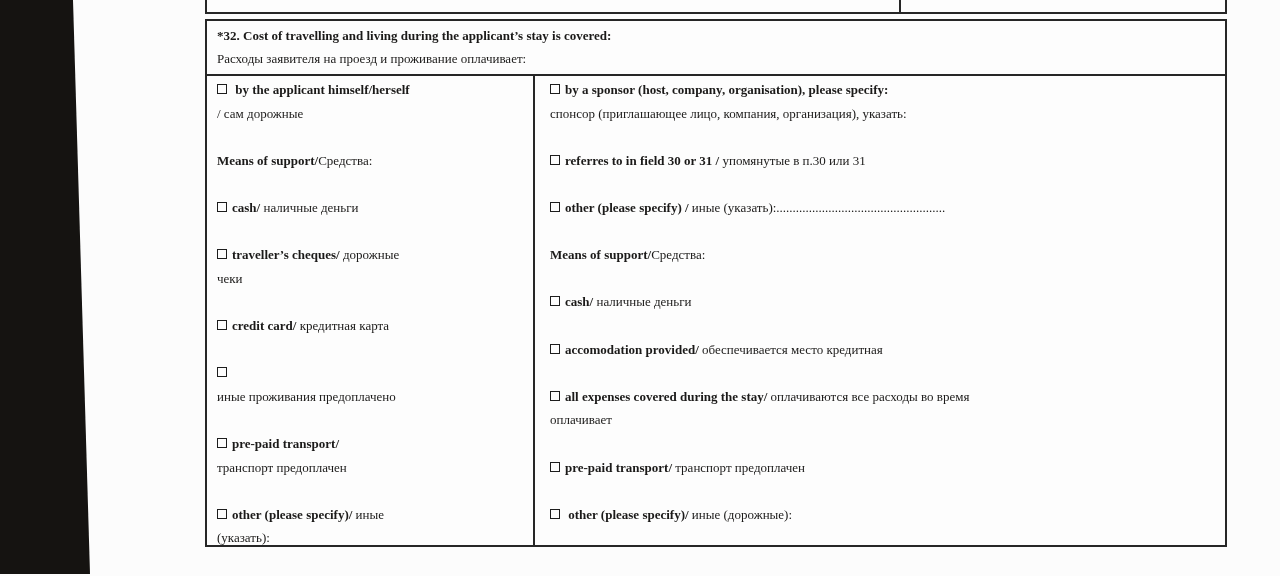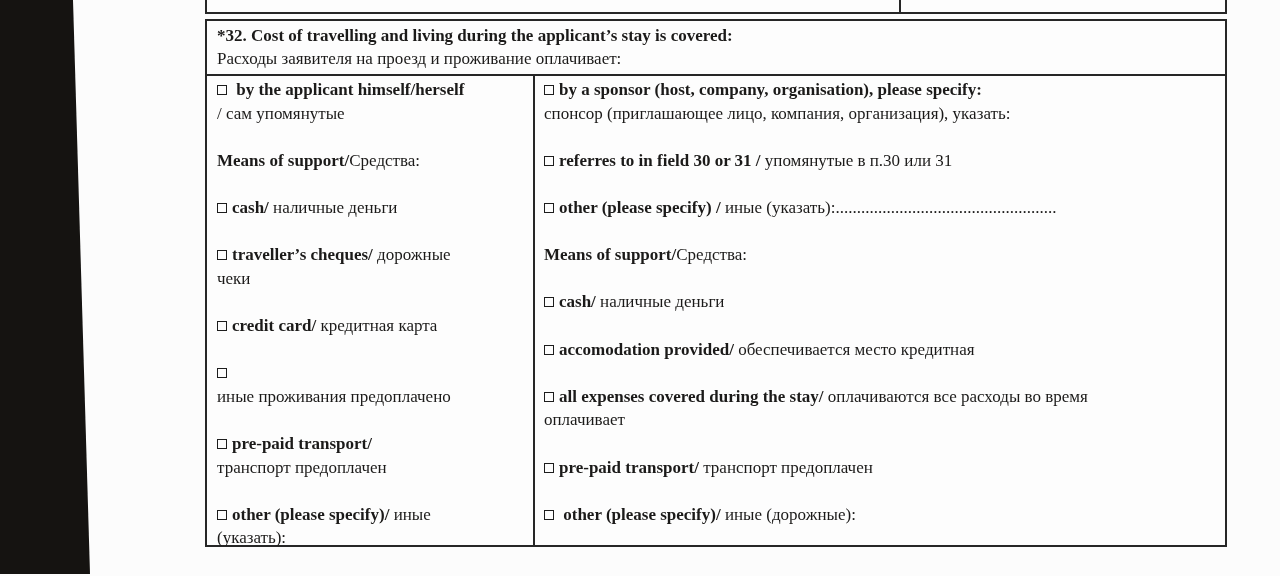--- a/index.html
+++ b/index.html
@@ -7,21 +7,21 @@
     --text:#1b1a19;
     --page-bg:#fcfcfc;
     --paper-bg:#fdfdfd;
     --sidebar-bg:#151311;
   }
   html,body{margin:0;padding:0;}
   .page{
     position:relative;width:1280px;height:576px;
     background:var(--page-bg);overflow:hidden;
     font-family:"Liberation Serif",serif;
-    font-size:17px;color:var(--text);
+    font-size:13px;color:var(--text);
   }
   .sidebar{
     position:absolute;left:0;top:0;width:92px;height:574px;
     background:var(--sidebar-bg);
     clip-path:polygon(0 0,73px 0,90px 100%,0 100%);
   }
   
   .prev-row{
     position:absolute;left:205px;top:0;width:1022px;height:14px;
     box-sizing:border-box;background:var(--paper-bg);
@@ -45,21 +45,21 @@
     padding:3px 10px 0 10px;overflow:hidden;
   }
   .header-line{line-height:23px;white-space:nowrap;}
   .body32{display:flex;height:470px;}
   .cell{box-sizing:border-box;padding-top:2px;overflow:hidden;}
   .cell-left{
     width:328px;flex:0 0 328px;
     border-right:2px solid var(--line);
     padding-left:10px;padding-right:4px;
   }
-  .cell-right{flex:1 1 auto;padding-left:9px;padding-right:8px;}
+  .cell-right{flex:1 1 auto;padding-left:15px;padding-right:8px;}
   .item{margin:0 0 23.6px 0;}
   .line{line-height:23.6px;white-space:nowrap;}
   .b{font-weight:bold;}
   .checkbox{
     display:inline-block;width:8px;height:8px;
     border:1.3px solid #1d1d1d;background:transparent;
     margin-right:5px;
   }
 </style>
 </head>
@@ -74,21 +74,21 @@
 
   <div class="table32">
     <div class="header32">
       <div class="header-line b">*32. Cost of travelling and living during the applicant’s stay is covered:</div>
       <div class="header-line">Расходы заявителя на проезд и проживание оплачивает:</div>
     </div>
     <div class="body32">
       <div class="cell cell-left" id="col-left">
           <div class="item">
             <div class="line"><span class="checkbox"></span><span class="b">&nbsp;by the applicant himself/herself</span></div>
-            <div class="line"><span>/ сам упомянутые</span></div>
+            <div class="line"><span>/ сам дорожные</span></div>
           </div>
           <div class="item">
             <div class="line"><span class="b">Means of support/</span><span>Средства:</span></div>
           </div>
           <div class="item">
             <div class="line"><span class="checkbox"></span><span class="b">cash/</span><span> наличные деньги</span></div>
           </div>
           <div class="item">
             <div class="line"><span class="checkbox"></span><span class="b">traveller’s cheques/</span><span> дорожные</span></div>
             <div class="line"><span>чеки</span></div>

